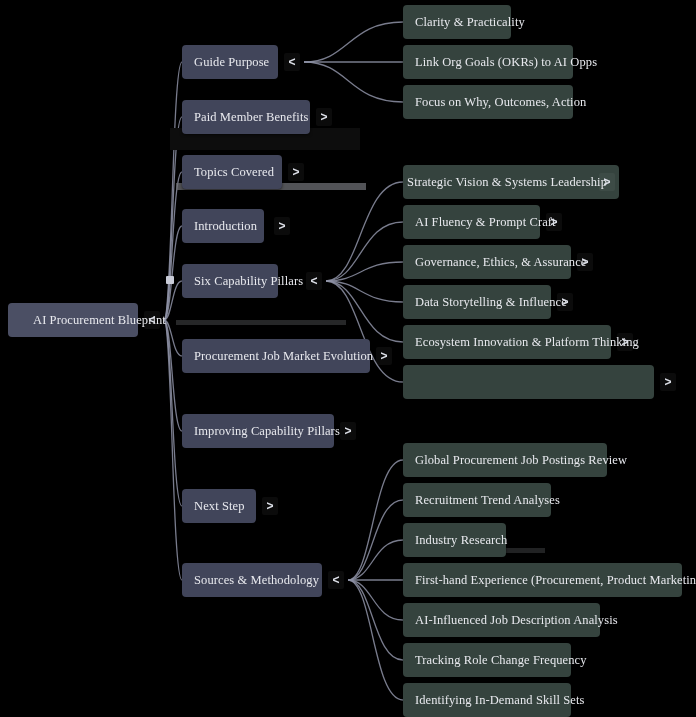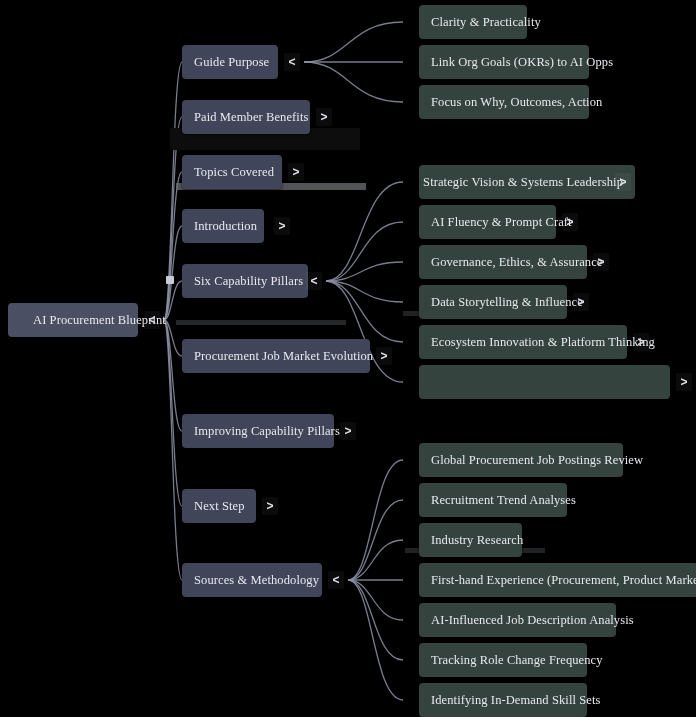--- a/index.html
+++ b/index.html
@@ -42,21 +42,20 @@
     box-shadow: 0 1px 3px rgba(0,0,0,0.6);
     padding-left: 25px;
   }
   .node-branch {
     background: #41455a;
     box-shadow: 0 1px 3px rgba(0,0,0,0.6);
   }
   .node-leaf {
     background: #35433e;
     box-shadow: 0 1px 3px rgba(0,0,0,0.6);
-    margin-left: 16px;
   }
   .node-label {
     display: inline-block;
   }
   .toggle {
     position: absolute;
     top: 50%;
     transform: translateY(-50%);
     width: 16px;
     height: 18px;
@@ -146,21 +145,21 @@
         <div class="toggle" style="left: 134px;">&gt;</div>
       </div>
       <div class="node node-branch" style="left: 182px; top: 155px; width: 100px;">
         <span class="node-label">Topics Covered</span>
         <div class="toggle" style="left: 106px;">&gt;</div>
       </div>
       <div class="node node-branch" style="left: 182px; top: 209px; width: 82px;">
         <span class="node-label">Introduction</span>
         <div class="toggle" style="left: 92px;">&gt;</div>
       </div>
-      <div class="node node-branch" style="left: 182px; top: 264px; width: 126px;">
+      <div class="node node-branch" style="left: 182px; top: 264px; width: 96px;">
         <span class="node-label">Six Capability Pillars</span>
         <div class="toggle" style="left: 124px;">&lt;</div>
       </div>
       <div class="node node-branch" style="left: 182px; top: 339px; width: 188px;">
         <span class="node-label">Procurement Job Market Evolution</span>
         <div class="toggle" style="left: 194px;">&gt;</div>
       </div>
       <div class="node node-branch" style="left: 182px; top: 414px; width: 152px;">
         <span class="node-label">Improving Capability Pillars</span>
         <div class="toggle" style="left: 158px;">&gt;</div>

